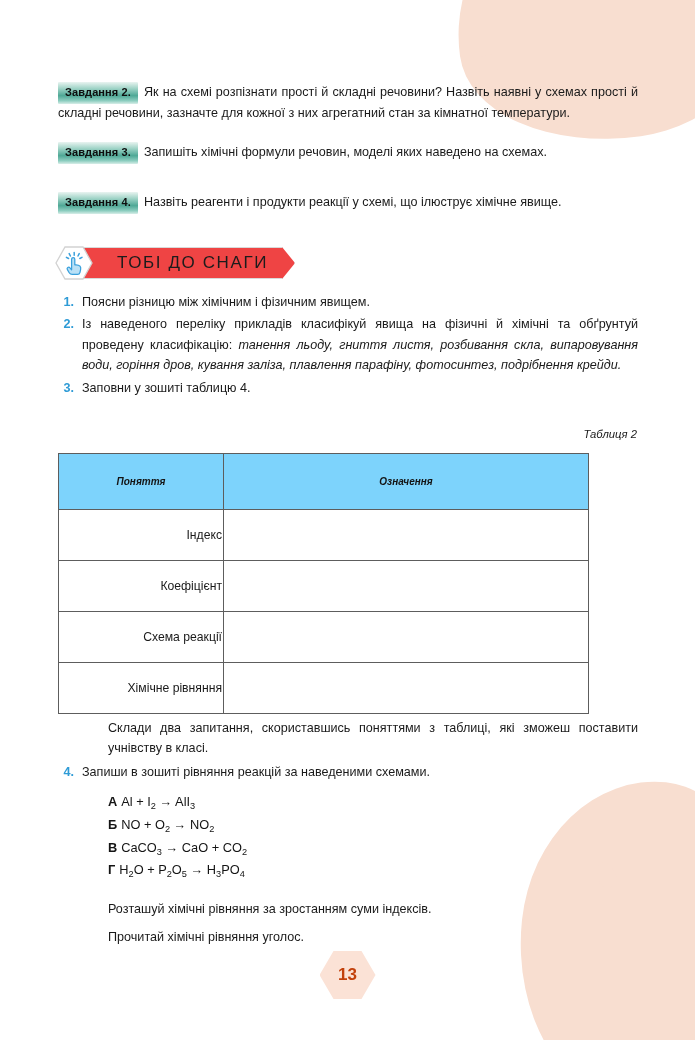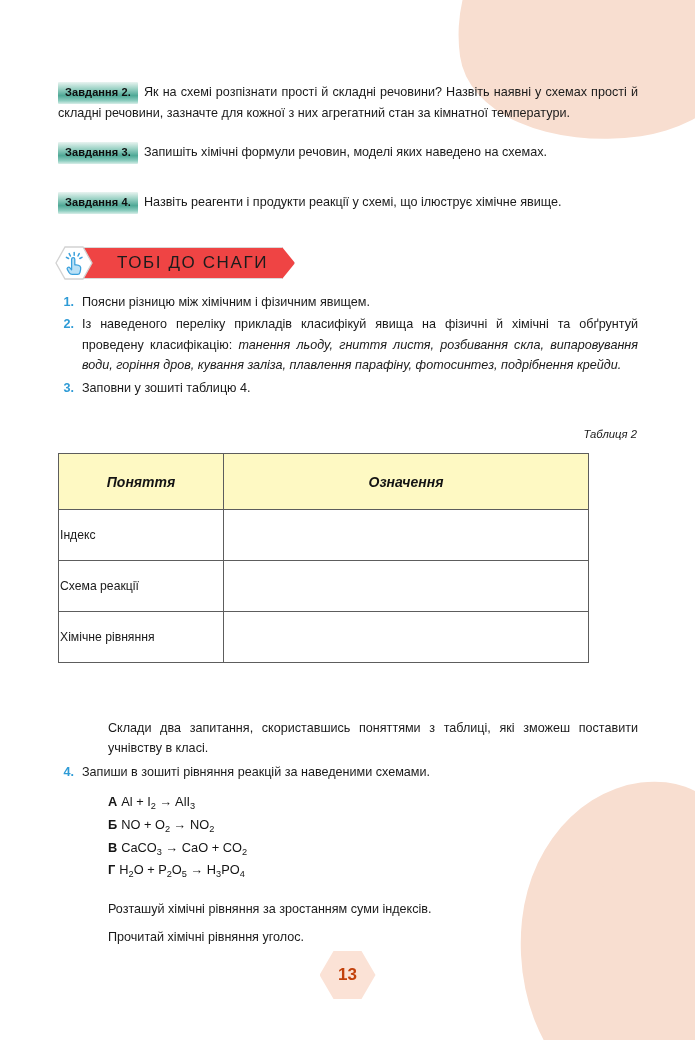--- a/index.html
+++ b/index.html
@@ -176,33 +176,33 @@
     top: 453px;
     width: 530px;
     border-collapse: collapse;
     table-layout: fixed;
   }
   .tbl td, .tbl th {
     border: 1px solid #5d5d5d;
     box-sizing: border-box;
   }
   .tbl th {
-    background: #fef9c3;
-    font-size: 14px;
+    background: #7dd3fc;
+    font-size: 10px;
     font-style: italic;
     font-weight: bold;
     color: #141414;
     height: 56px;
   }
   .tbl td {
     background: #ffffff;
     font-size: 12.2px;
     color: #1a1a1a;
     height: 51px;
-    text-align: left;
+    text-align: right;
   }
   .col-a { width: 165px; }
   .col-b { width: 365px; }
 
   
   .post-table {
     position: absolute;
     left: 108px;
     top: 718px;
     width: 530px;
@@ -355,20 +355,24 @@
         <th class="col-a">Поняття</th>
         <th class="col-b">Означення</th>
       </tr>
     </thead>
     <tbody>
       <tr>
         <td class="col-a">Індекс</td>
         <td class="col-b"></td>
       </tr>
       <tr>
+        <td class="col-a">Коефіцієнт</td>
+        <td class="col-b"></td>
+      </tr>
+      <tr>
         <td class="col-a">Схема реакції</td>
         <td class="col-b"></td>
       </tr>
       <tr>
         <td class="col-a">Хімічне рівняння</td>
         <td class="col-b"></td>
       </tr>
     </tbody>
   </table>
 

